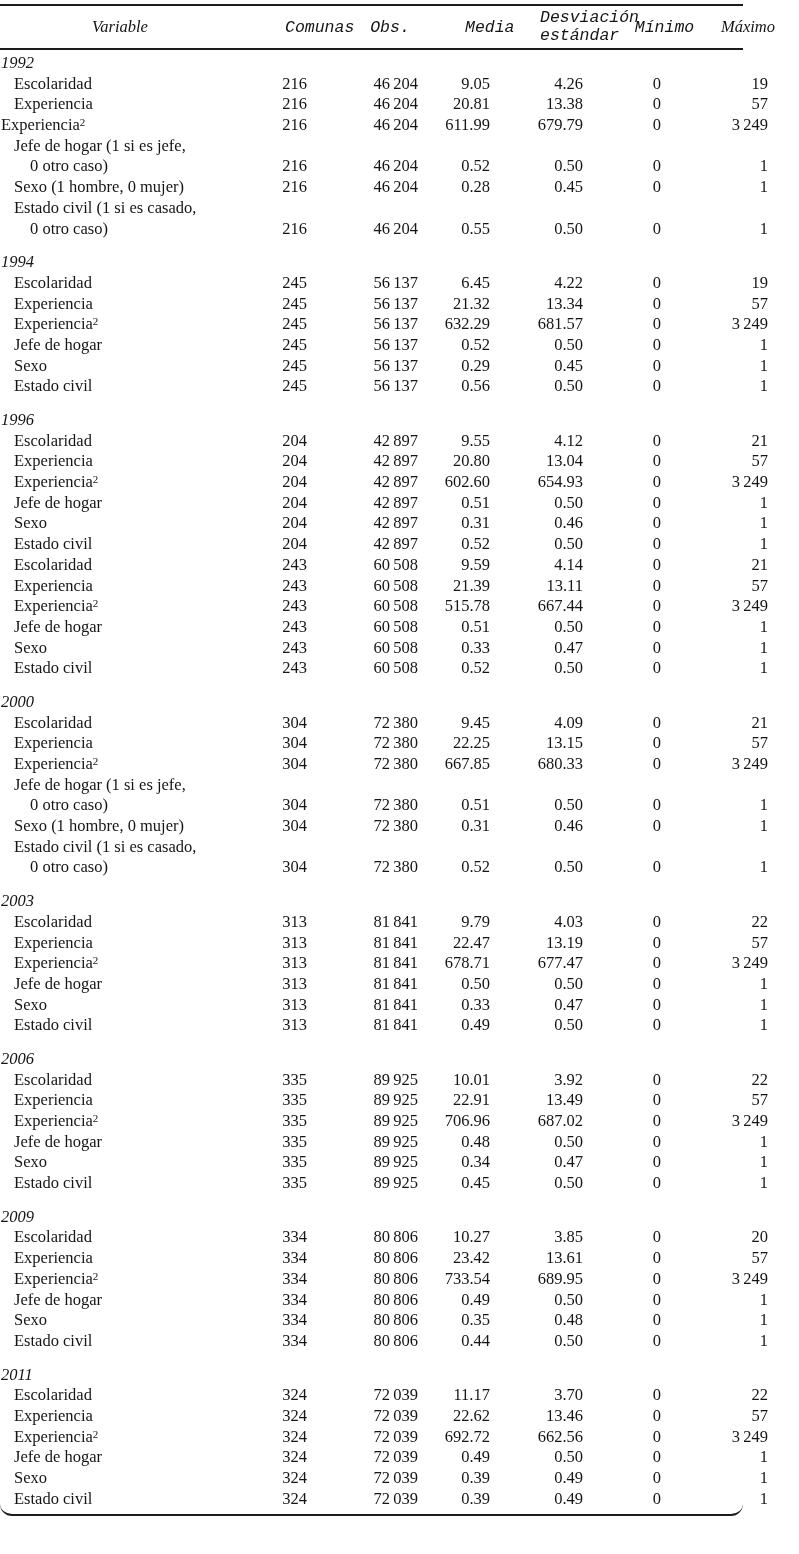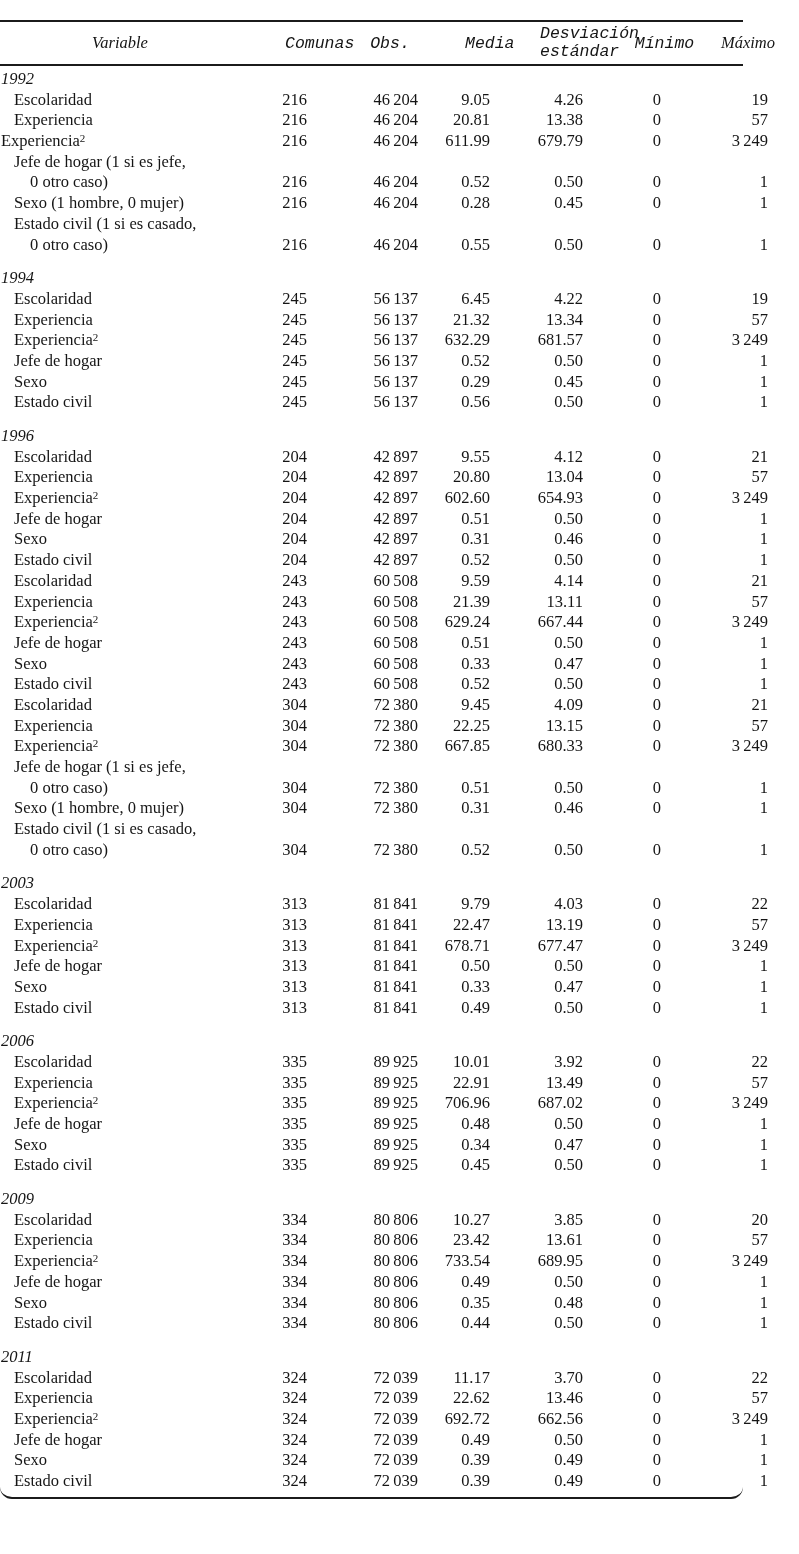--- a/index.html
+++ b/index.html
@@ -9,21 +9,21 @@
     color: #151515;
   }
   body {
     width: 799px;
     height: 1554px;
     overflow: hidden;
     font-family: "Liberation Serif", "DejaVu Serif", serif;
     font-size: 16.5px;
   }
   .table-wrap {
-    margin-top: 20px;
+    margin-top: 4px;
     width: 743px;
   }
   .grid-cols {
     display: grid;
     grid-template-columns: 240px 75px 105px 75px 92px 110px 102px;
   }
   .table-header {
     border-top: 2px solid #1b1b1b;
     border-bottom: 2px solid #1b1b1b;
     height: 42px;
@@ -274,21 +274,21 @@
         <div class="cell num c-obs">60 508</div>
         <div class="cell num c-media">21.39</div>
         <div class="cell num c-desv">13.11</div>
         <div class="cell num c-min">0</div>
         <div class="cell num c-max">57</div>
       </div>
       <div class="row grid-cols">
         <div class="cell var ind1"><span>Experiencia</span><sup>2</sup></div>
         <div class="cell num c-comunas">243</div>
         <div class="cell num c-obs">60 508</div>
-        <div class="cell num c-media">629.24</div>
+        <div class="cell num c-media">515.78</div>
         <div class="cell num c-desv">667.44</div>
         <div class="cell num c-min">0</div>
         <div class="cell num c-max">3 249</div>
       </div>
       <div class="row grid-cols">
         <div class="cell var ind1"><span>Jefe de hogar</span></div>
         <div class="cell num c-comunas">243</div>
         <div class="cell num c-obs">60 508</div>
         <div class="cell num c-media">0.51</div>
         <div class="cell num c-desv">0.50</div>
@@ -306,20 +306,23 @@
       </div>
       <div class="row grid-cols">
         <div class="cell var ind1"><span>Estado civil</span></div>
         <div class="cell num c-comunas">243</div>
         <div class="cell num c-obs">60 508</div>
         <div class="cell num c-media">0.52</div>
         <div class="cell num c-desv">0.50</div>
         <div class="cell num c-min">0</div>
         <div class="cell num c-max">1</div>
       </div>
+      <div class="row year-row grid-cols">
+        <div class="cell var ind0">2000</div>
+      </div>
       <div class="row grid-cols">
         <div class="cell var ind1"><span>Escolaridad</span></div>
         <div class="cell num c-comunas">304</div>
         <div class="cell num c-obs">72 380</div>
         <div class="cell num c-media">9.45</div>
         <div class="cell num c-desv">4.09</div>
         <div class="cell num c-min">0</div>
         <div class="cell num c-max">21</div>
       </div>
       <div class="row grid-cols">

